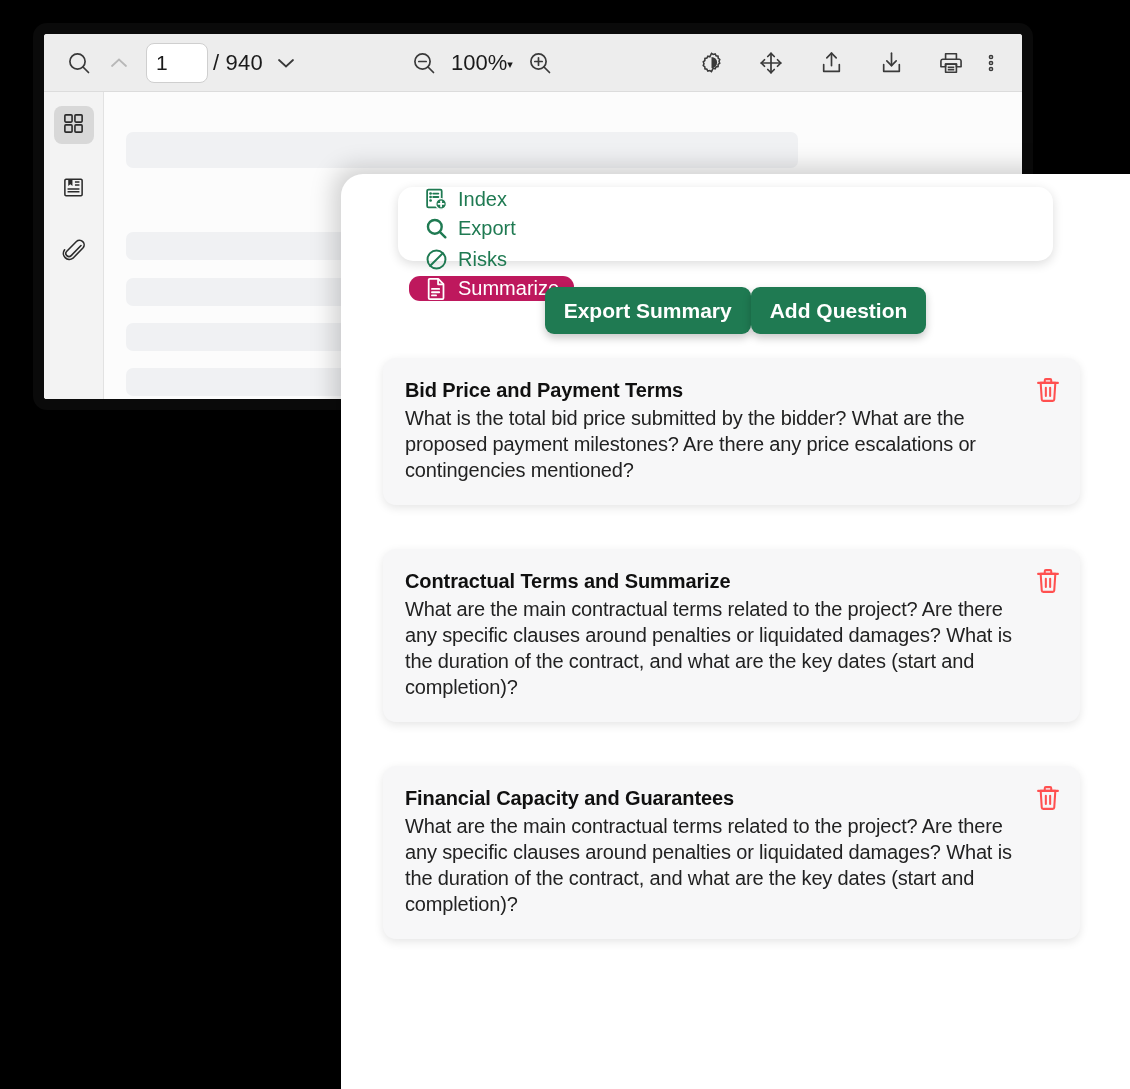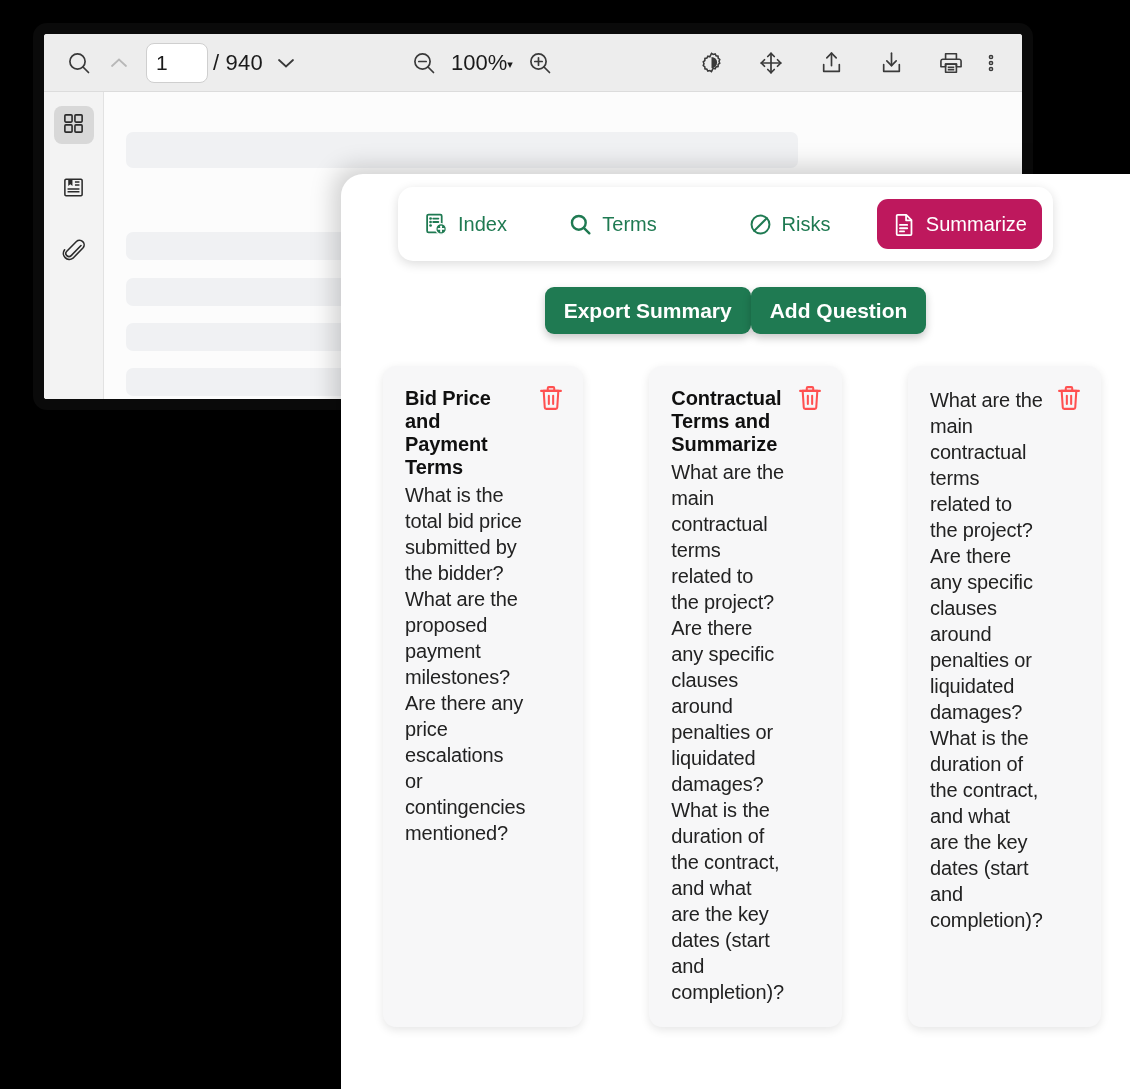--- a/index.html
+++ b/index.html
@@ -150,23 +150,24 @@
   #tabbar {
     position: absolute;
     left: 57px;
     top: 13px;
     width: 655px;
     height: 74px;
     background: #ffffff;
     border-radius: 15px;
     box-shadow: 0 3px 11px rgba(0,0,0,0.14);
     display: flex;
-    align-items: center;
+    align-items: flex-start;
     padding: 0 11px;
     gap: 2px;
+    flex-direction: column;
   }
 
   .tab {
     display: flex;
     align-items: center;
     gap: 9px;
     height: 50px;
     padding: 0 15px;
     border-radius: 11px;
     color: #1f7a52;
@@ -200,25 +201,25 @@
     font-family: "Liberation Sans", sans-serif;
     box-shadow: 0 4px 9px rgba(0,0,0,0.22);
     white-space: nowrap;
     line-height: 1;
   }
 
   
   #cards {
     position: absolute;
     left: 42px;
-    top: 192px;
+    top: 184px;
     width: 697px;
     display: flex;
-    flex-direction: row;
-    gap: 66px;
+    flex-direction: column;
+    gap: 44px;
   }
   .card {
     position: relative;
     background: #f7f7f8;
     border-radius: 13px;
     padding: 21px 58px 22px 22px;
     box-shadow: 0 3px 10px rgba(0,0,0,0.10);
   }
   .card-title {
     font-size: 20px;
@@ -446,21 +447,21 @@
 
       <div class="tab-sep"></div>
 
       <div class="tab">
         <span class="tab-ico">
           <svg width="25" height="25" viewBox="0 0 24 24" fill="none" stroke="currentColor" stroke-width="2.3">
             <circle cx="10.4" cy="10.4" r="6.6"></circle>
               <line x1="15.4" y1="15.4" x2="20.5" y2="20.5" stroke-linecap="round"></line>
           </svg>
         </span>
-        <span>Terms</span>
+        <span>Export</span>
       </div>
 
       <div class="tab-sep"></div>
 
 
       <div class="tab-sep"></div>
 
       <div class="tab">
         <span class="tab-ico">
           <svg width="25" height="25" viewBox="0 0 24 24" fill="none" stroke="currentColor" stroke-width="1.9">
@@ -517,20 +518,21 @@
             <line x1="2.8" y1="6.4" x2="21.2" y2="6.4"></line>
             <path d="M9 6.4 V3.9 a1 1 0 0 1 1-1 h4 a1 1 0 0 1 1 1 V6.4"></path>
             <path d="M5.2 6.4 h13.6 l-1 15.4 a1.4 1.4 0 0 1-1.4 1.3 H7.6 a1.4 1.4 0 0 1-1.4-1.3z"></path>
             <line x1="10" y1="11" x2="10" y2="18.6"></line>
             <line x1="14" y1="11" x2="14" y2="18.6"></line>
           </svg>
         </span>
       </div>
 
       <div class="card">
+        <div class="card-title">Financial Capacity and Guarantees</div>
         <div class="card-text">What are the main contractual terms related to the project? Are there any specific clauses around penalties or liquidated damages? What is the duration of the contract, and what are the key dates (start and completion)?</div>
         <span class="card-del">
           <svg width="26" height="28" viewBox="0 0 24 26" fill="none" stroke="currentColor" stroke-width="1.9" stroke-linecap="round" stroke-linejoin="round">
             <line x1="2.8" y1="6.4" x2="21.2" y2="6.4"></line>
             <path d="M9 6.4 V3.9 a1 1 0 0 1 1-1 h4 a1 1 0 0 1 1 1 V6.4"></path>
             <path d="M5.2 6.4 h13.6 l-1 15.4 a1.4 1.4 0 0 1-1.4 1.3 H7.6 a1.4 1.4 0 0 1-1.4-1.3z"></path>
             <line x1="10" y1="11" x2="10" y2="18.6"></line>
             <line x1="14" y1="11" x2="14" y2="18.6"></line>
           </svg>
         </span>

